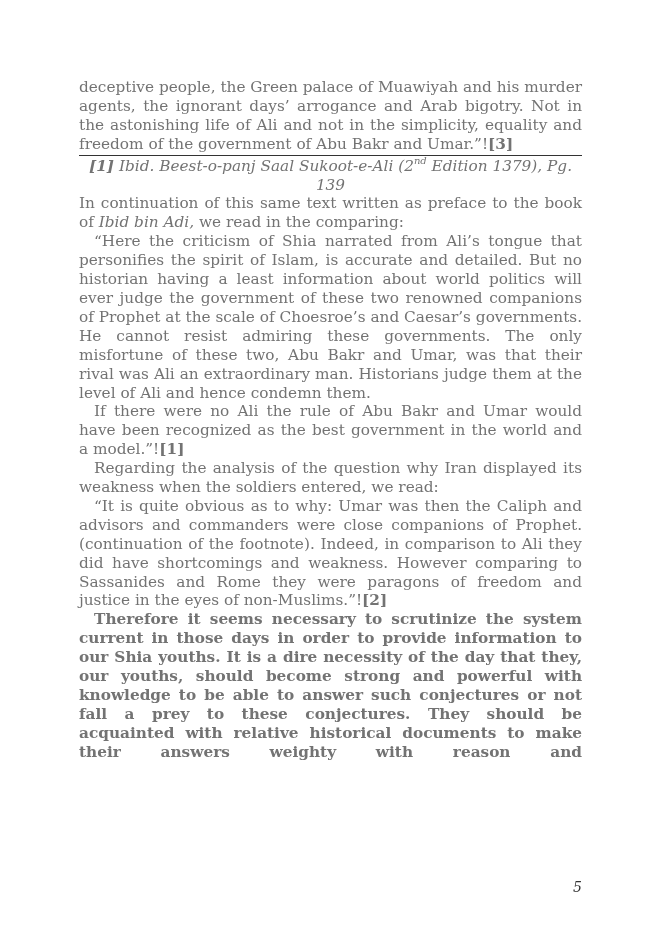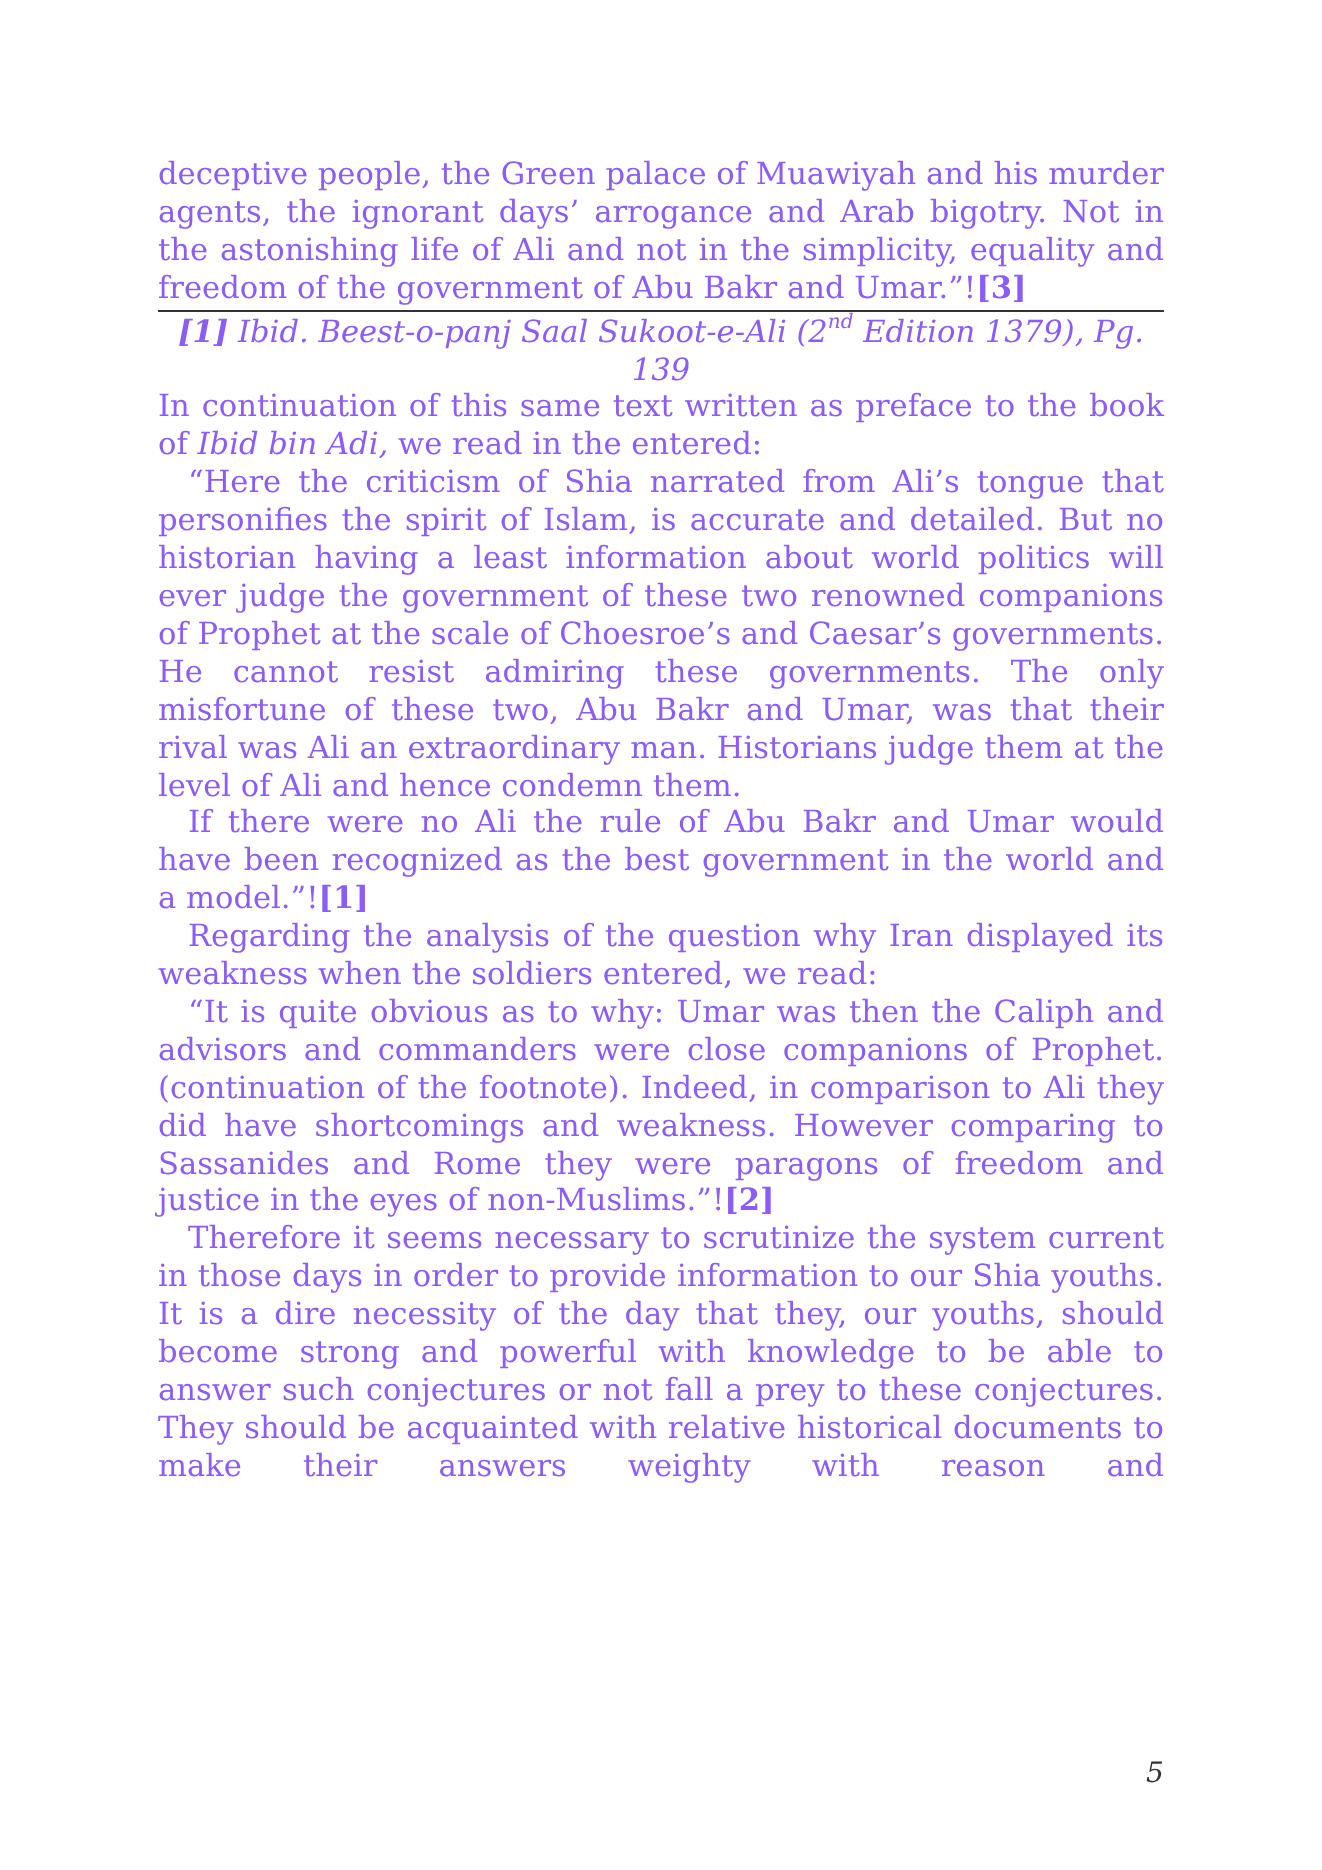--- a/index.html
+++ b/index.html
@@ -1,45 +1,45 @@
 <!DOCTYPE html>
 <html><head>
 <meta charset="utf-8">
 <style>
   html, body { margin: 0; padding: 0; background: #ffffff; }
   body { width: 661px; height: 935px; position: relative; overflow: hidden; }
   .page {
     position: absolute; left: 79px; top: 78px; width: 503px;
     font-family: "DejaVu Serif", serif; font-size: 15.3px; line-height: 18.9px;
-    color: #8b5cf6; text-align: justify;
+    color: #737373; text-align: justify;
   }
   .page p { margin: 0; }
   .indent { text-indent: 15px; }
   .rule { border-top: 1.3px solid #333; margin: 1px 0 1px 0; }
   .fn { font-style: italic; text-align: center; }
   .fn b { font-weight: bold; }
   sup { font-size: 10px; line-height: 0; position: relative; top: -1px; vertical-align: super; }
   .ref { font-weight: bold; }
   .pagenum {
     position: absolute; left: 573px; top: 879px;
     font-family: "DejaVu Serif", serif; font-style: italic; font-size: 14px; color: #333;
   }
-  .last { text-align-last: justify; }
+  .last { text-align-last: justify; font-weight: bold; }
 </style>
 </head>
 <body>
 
 <div class="page">
   <p><span>deceptive people, the Green palace of Muawiyah and his murder agents, the ignorant days’ arrogance and Arab bigotry. Not in the astonishing life of Ali and not in the simplicity, equality and freedom of the government of Abu Bakr and Umar.”!</span><span class="ref">[3]</span></p>
 
   <div class="rule"></div>
 
   <p class="fn"><b>[1]</b><span> Ibid. Beest-o-panj Saal Sukoot-e-Ali (2</span><sup>nd</sup><span> Edition 1379), Pg. 139</span></p>
 
-  <p><span>In continuation of this same text written as preface to the book of </span><i>Ibid bin Adi,</i><span> we read in the entered:</span></p>
+  <p><span>In continuation of this same text written as preface to the book of </span><i>Ibid bin Adi,</i><span> we read in the comparing:</span></p>
   <p class="indent">“Here the criticism of Shia narrated from Ali’s tongue that personifies the spirit of Islam, is accurate and detailed. But no historian having a least information about world politics will ever judge the government of these two renowned companions of Prophet at the scale of Choesroe’s and Caesar’s govern­ments. He cannot resist admiring these governments. The only misfortune of these two, Abu Bakr and Umar, was that their rival was Ali an extraordinary man. Historians judge them at the level of Ali and hence condemn them.</p>
   <p class="indent"><span>If there were no Ali the rule of Abu Bakr and Umar would have been recognized as the best government in the world and a model.”!</span><span class="ref">[1]</span></p>
   <p class="indent">Regarding the analysis of the question why Iran displayed its weakness when the soldiers entered, we read:</p>
   <p class="indent"><span>“It is quite obvious as to why: Umar was then the Caliph and advisors and commanders were close companions of Prophet. (continuation of the footnote). Indeed, in comparison to Ali they did have shortcomings and weakness. However comparing to Sassanides and Rome they were paragons of freedom and justice in the eyes of non-Muslims.”!</span><span class="ref">[2]</span></p>
   <p class="indent last">Therefore it seems necessary to scrutinize the system cur­rent in those days in order to provide information to our Shia youths. It is a dire necessity of the day that they, our youths, should become strong and powerful with knowledge to be able to answer such conjectures or not fall a prey to these conjec­tures. They should be acquainted with relative historical docu­ments to make their answers weighty with reason and</p>
 </div>
 
 <div class="pagenum">5</div>
 
 </body></html>

